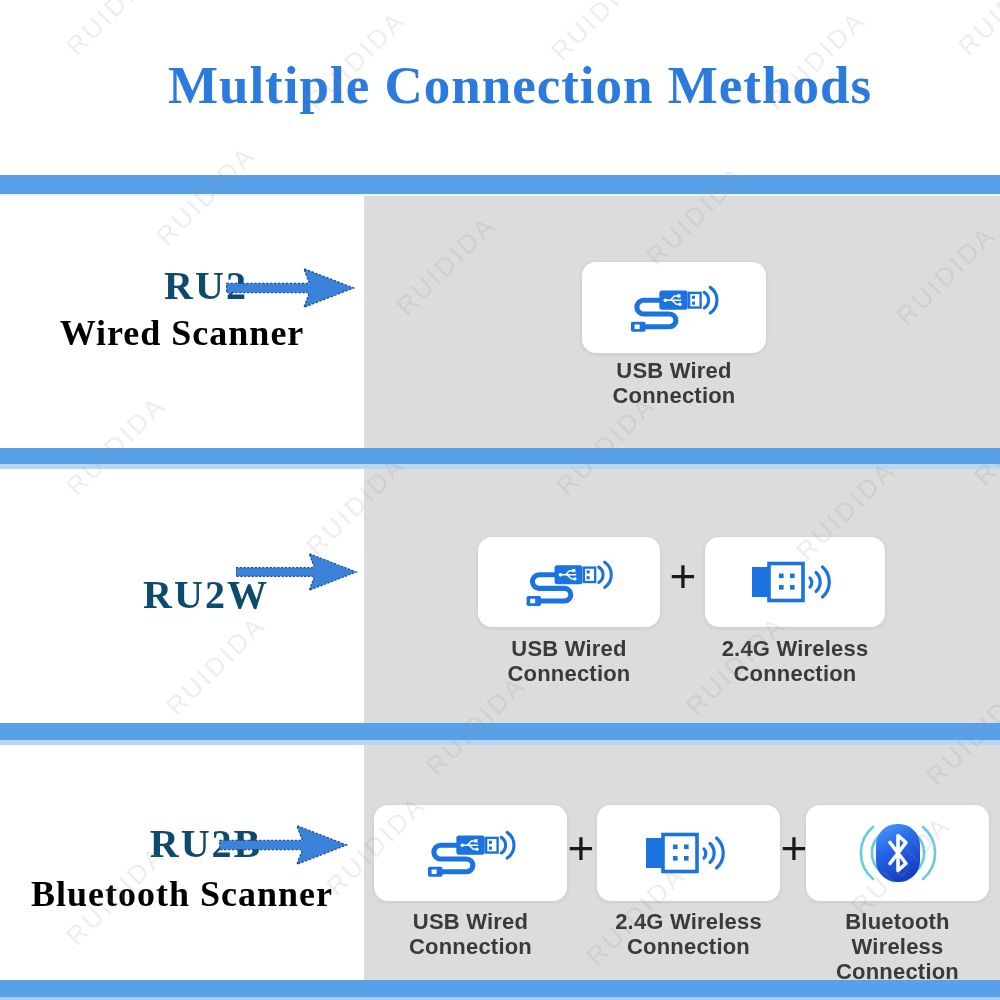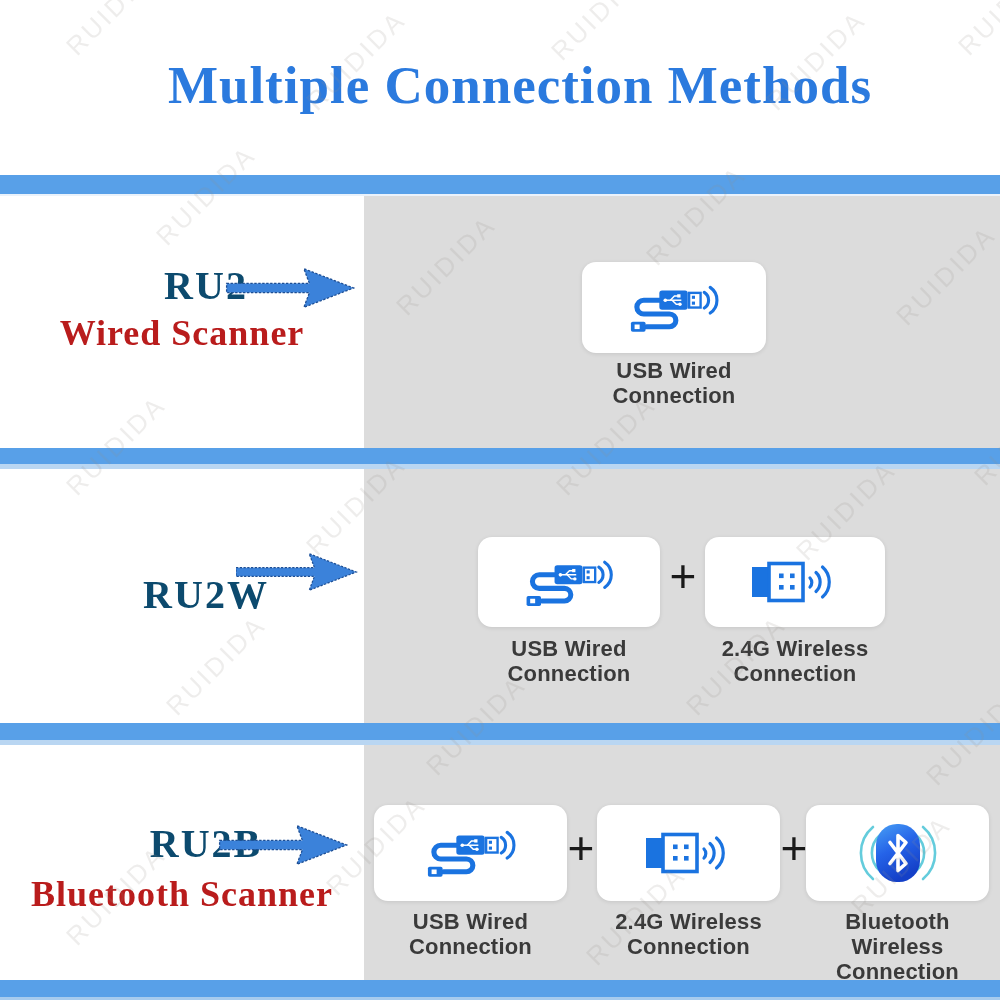--- a/index.html
+++ b/index.html
@@ -16,21 +16,21 @@
   .bar{left:0;width:1000px;background:#58a0e8;}
   .bar1{top:175px;height:19px;border-bottom:2px solid #eaf2fb;}
   .bar2{top:448px;height:16px;border-bottom:5px solid #b9d6f2;}
   .bar3{top:723px;height:17px;border-bottom:5px solid #b9d6f2;}
   .bar4{top:980px;height:17px;border-bottom:3px solid #a6cbee;}
 
   
   .model{left:0;width:412px;text-align:center;font:700 40px/44px "Liberation Serif",serif;
          color:#0c4a6e;letter-spacing:2px;}
   .type{left:0;width:364px;text-align:center;font:700 36px/40px "Liberation Serif",serif;
-        color:#b91c1c;letter-spacing:1px;}
+        color:#000000;letter-spacing:1px;}
   .m1{top:264px;} .t1{top:313px;}
   .m2{top:549px;margin-top:24px;} .t2{top:596px;}
   .m3{top:822px;} .t3{top:874px;}
 
   .arrow{overflow:visible;}
   .a1{left:224px;top:265px;width:134px;height:46px;}
   .a2{left:236px;top:549px;width:122px;height:46px;}
   .a3{left:214px;top:822px;width:140px;height:46px;}
 
   

